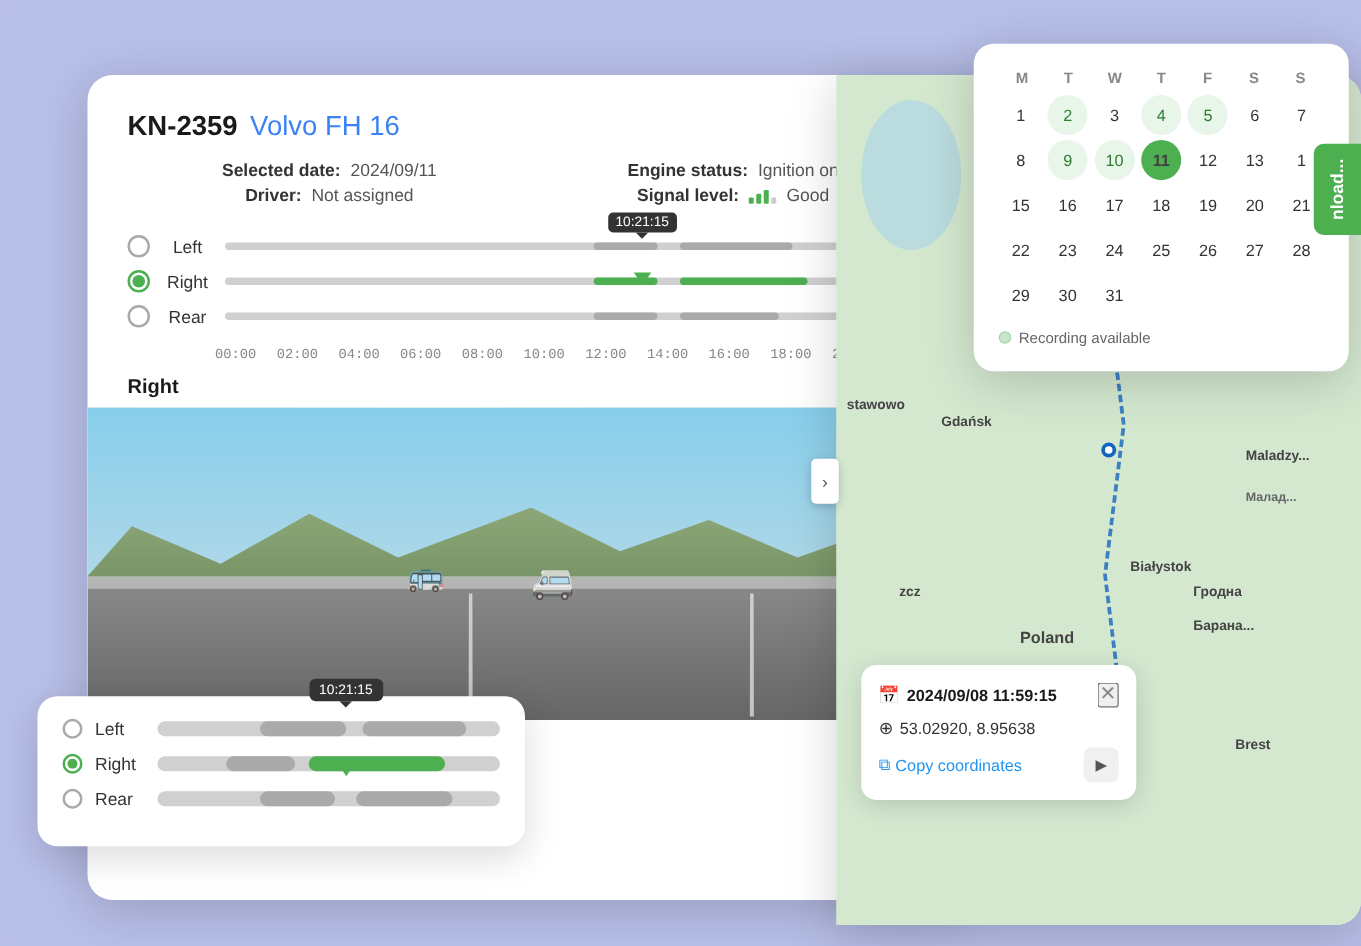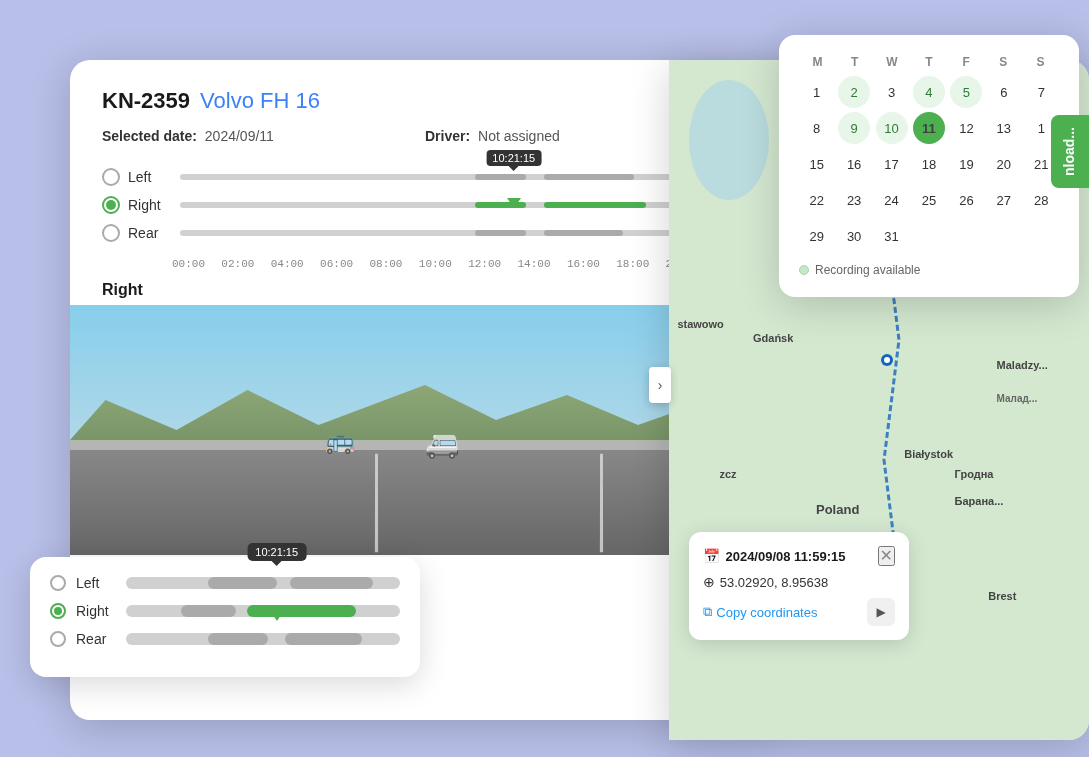--- a/index.html
+++ b/index.html
@@ -16,20 +16,21 @@
     .main-card {
       position: absolute;
       top: 60px;
       left: 70px;
       width: 710px;
       height: 660px;
       background: #fff;
       border-radius: 20px;
       box-shadow: 0 8px 40px rgba(0,0,0,0.18);
       overflow: hidden;
+      text-align: center;
     }
 
     .card-header {
       padding: 28px 32px 16px;
     }
 
     .vehicle-title {
       display: flex;
       align-items: baseline;
       gap: 10px;
@@ -546,22 +547,36 @@
     <div class="vehicle-title">
       <span class="vehicle-id">KN-2359</span>
       <span class="vehicle-model">Volvo FH 16</span>
     </div>
     <div class="vehicle-meta">
       <div>
         <span class="meta-label">Selected date:</span>
         <span class="meta-value">2024/09/11</span>
       </div>
       <div>
+        <span class="meta-label">Engine status:</span>
+        <span class="meta-value">Ignition on</span>
+      </div>
+      <div>
         <span class="meta-label">Driver:</span>
         <span class="meta-value">Not assigned</span>
+      </div>
+      <div>
+        <span class="meta-label">Signal level:</span>
+        <span class="signal-icon">
+          <div class="signal-bar" style="height:5px;"></div>
+          <div class="signal-bar" style="height:8px;"></div>
+          <div class="signal-bar" style="height:11px;"></div>
+          <div class="signal-bar" style="height:5px;background:#ccc;"></div>
+        </span>
+        <span class="meta-value">Good</span>
       </div>
     </div>
   </div>
 
   <div class="timeline-section">
 
 
     <div class="camera-row">
       <div class="radio-circle"></div>
       <span class="camera-label">Left</span>

